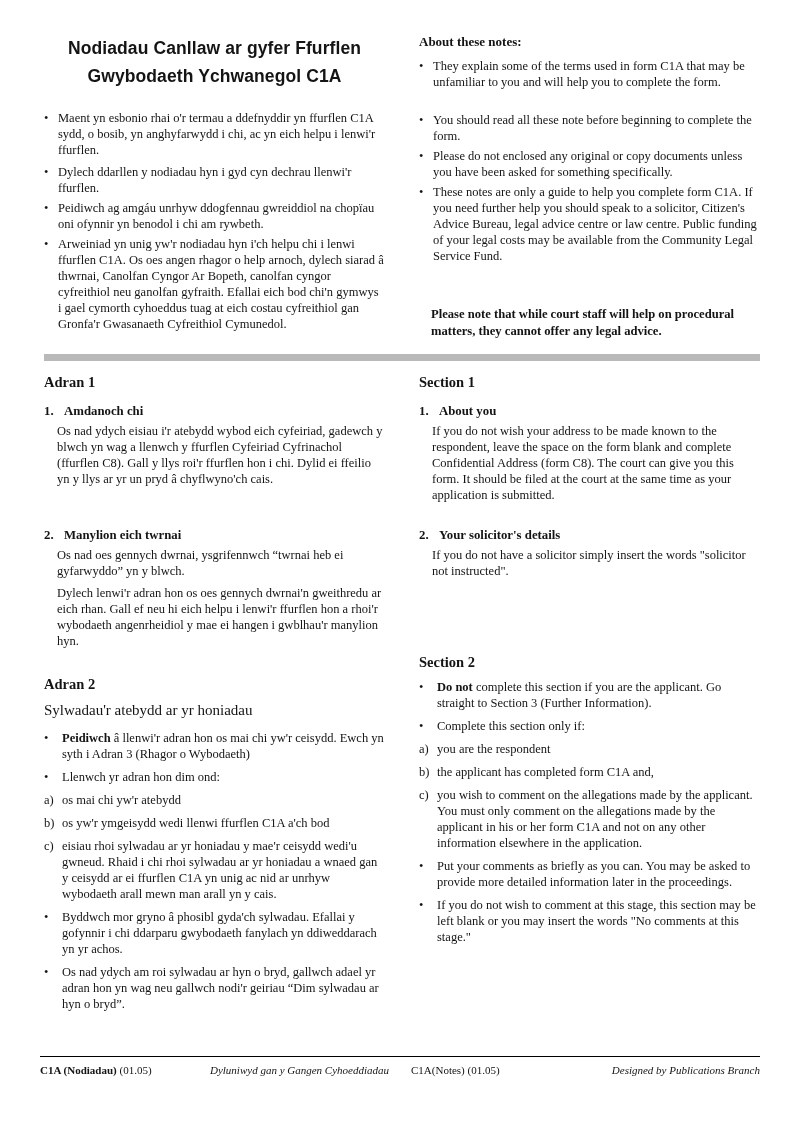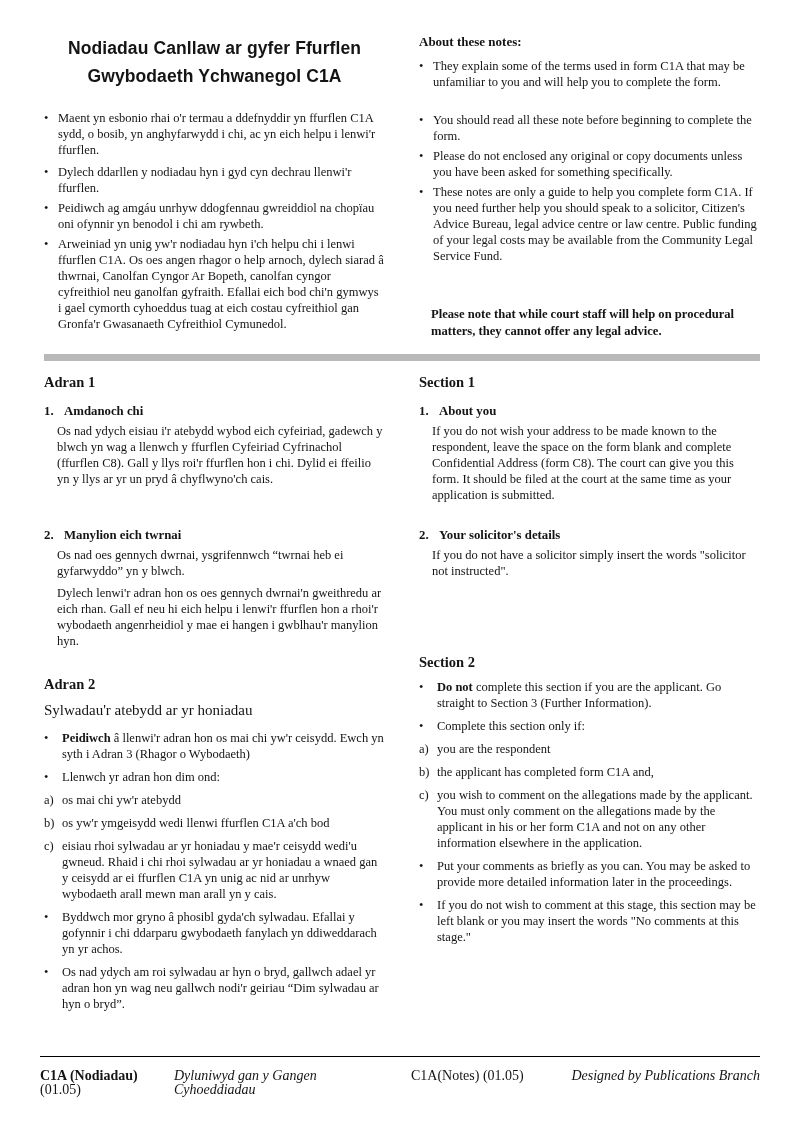--- a/index.html
+++ b/index.html
@@ -45,21 +45,21 @@
   .numpara{margin:0 0 6px 0}
 
   
   .sec2-heading{margin-top:8px;margin-bottom:8px}
   .sec-subheading{font-size:15px;line-height:19px;margin:0 0 10px 0}
   .s2-item{font-size:12.5px;line-height:16px;margin-bottom:7px}
   .s2-item .marker{flex:0 0 18px}
   .s2-item b{font-weight:bold}
 
   
-  .footer{position:absolute;left:40px;right:40px;top:1056px;border-top:1.2px solid #000;padding-top:12px;font-size:14px;line-height:14px}
+  .footer{position:absolute;left:40px;right:40px;top:1056px;border-top:1.2px solid #000;padding-top:6px;font-size:11px;line-height:14px}
   .footer-row{display:flex}
   .footer-half{flex:1;display:flex;justify-content:space-between}
   .footer-half.right{padding-left:22px}
   .italic{font-style:italic}
 </style>
 </head>
 <body>
 
 <div class="page">
 

